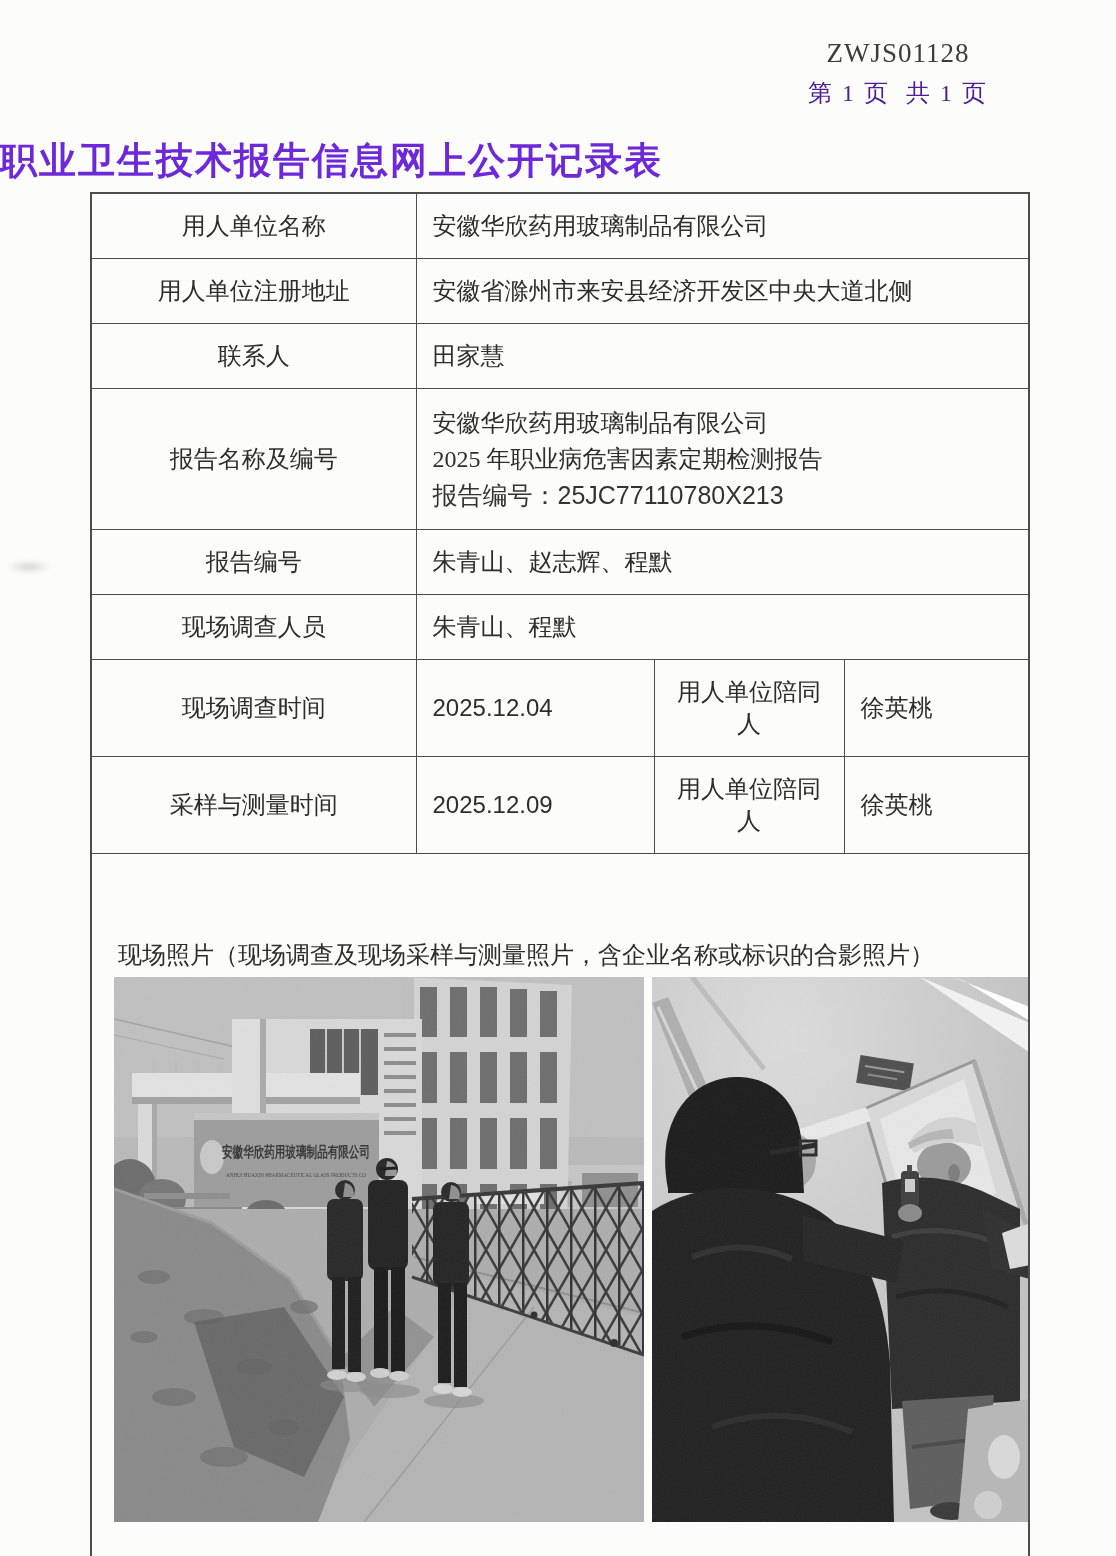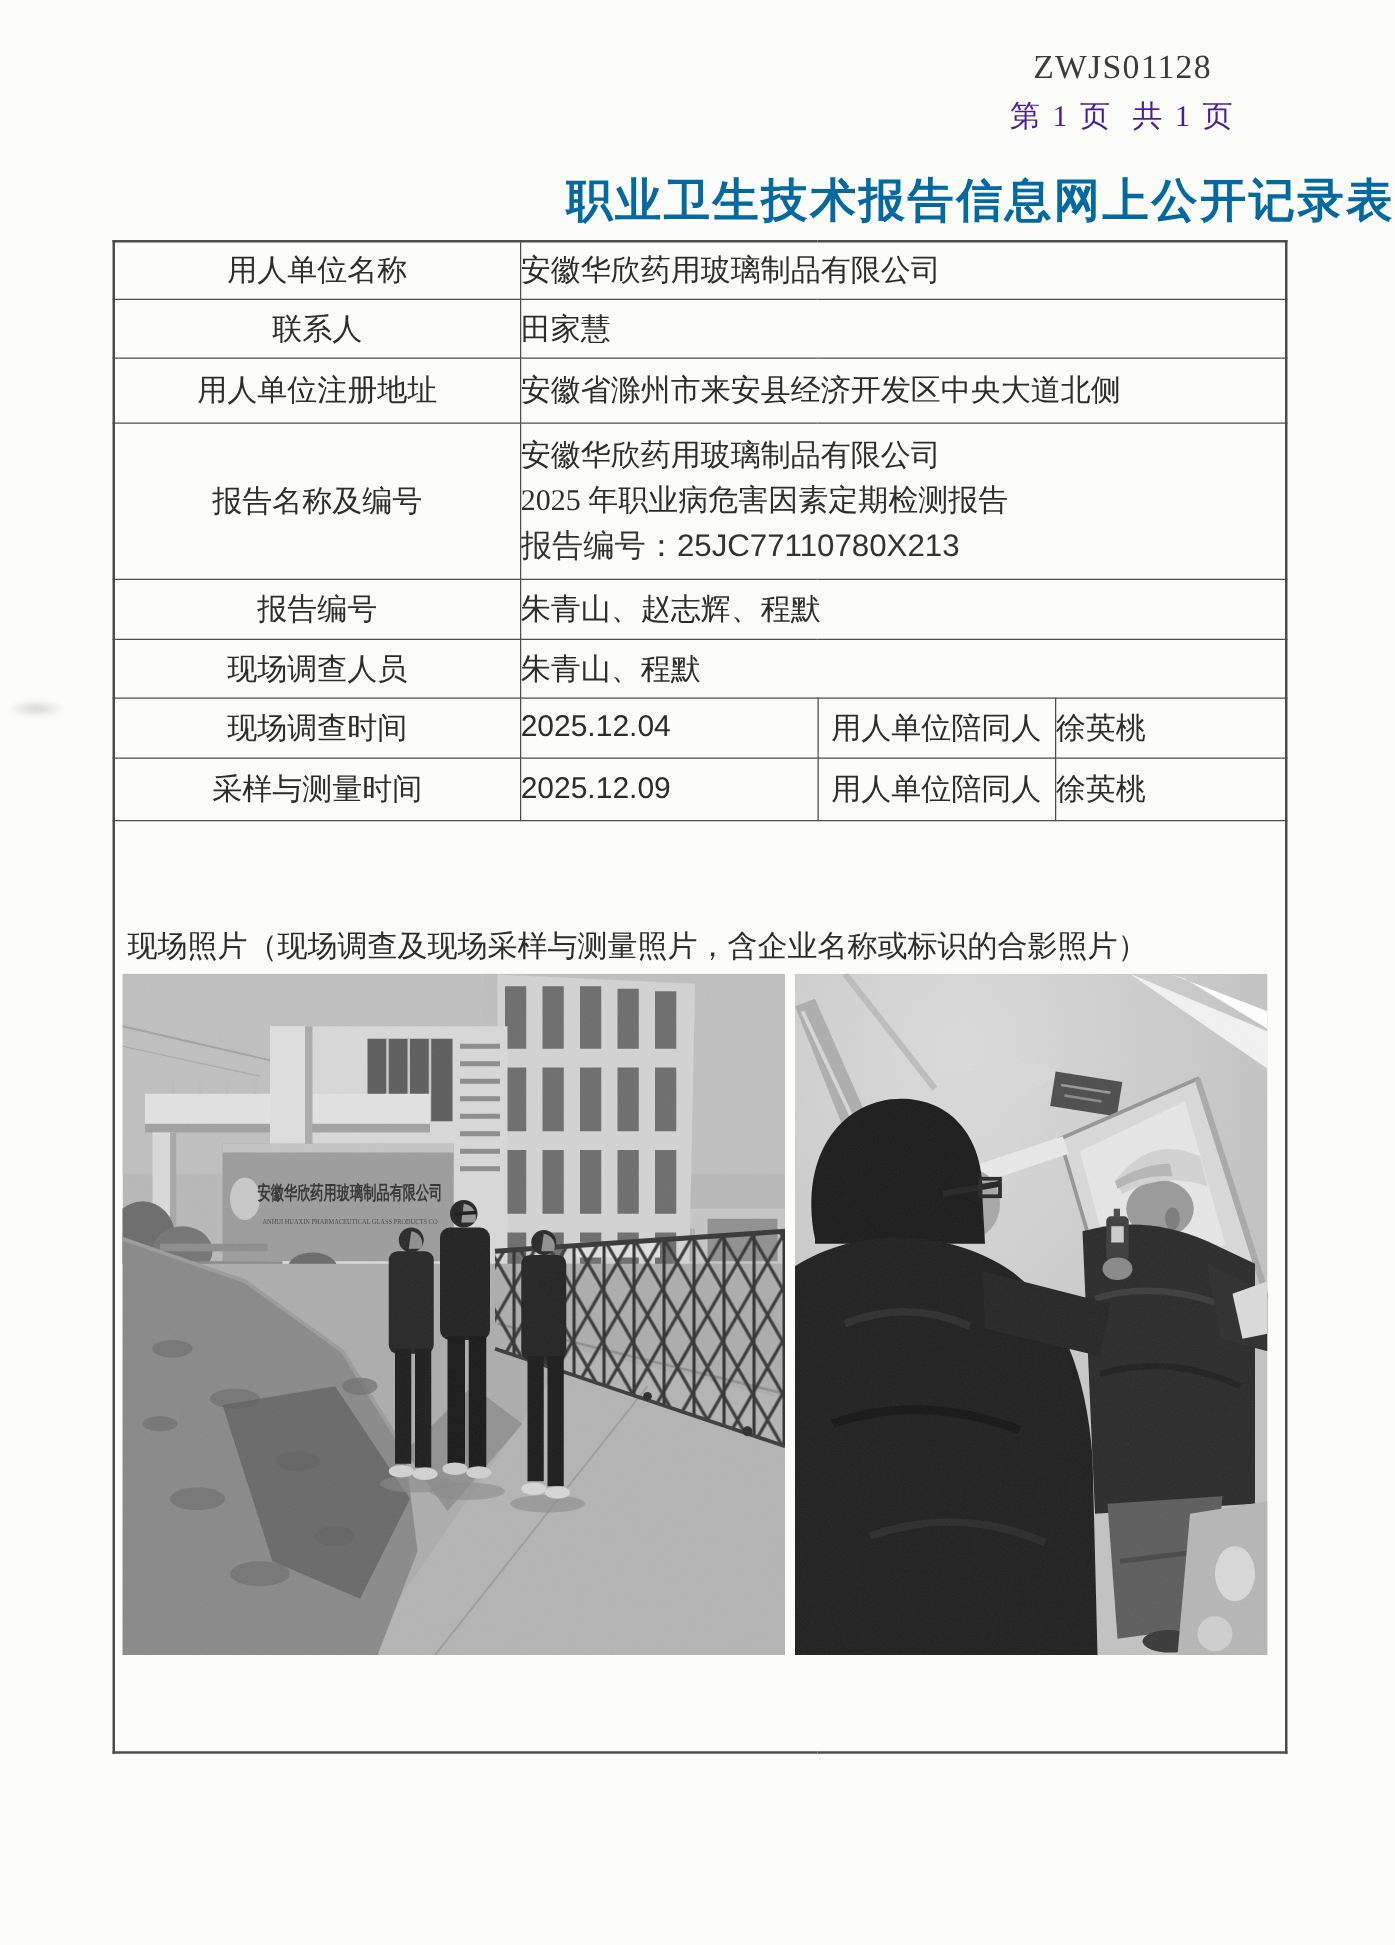--- a/index.html
+++ b/index.html
@@ -6,29 +6,29 @@
   .page{
     position:relative;width:1116px;height:1556px;margin:0 auto;
     background:#fcfcfa;overflow:hidden;
     font-family:"Liberation Serif","DejaVu Serif",serif;color:#2e2e2e;
   }
   .doc-header{position:absolute;top:38px;right:128px;text-align:center;}
   .doc-code{font-size:27px;letter-spacing:1px;color:#3c3c3c;}
   .page-info{font-size:24px;margin-top:8px;letter-spacing:2px;color:#4c1d95;white-space:pre;}
   .doc-title{
     position:absolute;top:136px;left:0;width:100%;margin:0;
-    text-align:right;font-size:37px;font-weight:bold;letter-spacing:2px;color:#0369a1;
+    text-align:left;font-size:37px;font-weight:bold;letter-spacing:2px;color:#6d28d9;
   }
   table.record{
     position:absolute;left:90px;top:192px;width:938px;
     border-collapse:collapse;table-layout:fixed;border:2px solid #4d4d4d;
   }
   table.record td{
     border:1px solid #4d4d4d;font-size:24px;color:#2d2d2d;
-    vertical-align:middle;padding:0;overflow:hidden;
+    vertical-align:middle;padding:16px;overflow:hidden;
   }
   td.lab{text-align:center;}
   td.val{text-align:left;padding-left:14px;}
   .num{font-family:"Liberation Sans","DejaVu Sans",sans-serif;font-size:25px;color:#333;}
   .multiline{padding:8px 0 8px 14px;}
   .multiline div{line-height:36px;}
   td.photo-cell{vertical-align:top;}
   .caption{font-size:24px;padding:8px 6px 4px 10px;color:#2d2d2d;}
   .photos{display:flex;gap:8px;padding:2px 0 0 6px;align-items:flex-start;}
   .photoL{width:530px;height:545px;}
@@ -59,27 +59,27 @@
       <col style="width:325px">
         <col style="width:238px">
         <col style="width:190px">
         <col style="width:185px">
     </colgroup>
     <tbody>
       <tr style="height:46px">
         <td class="lab">用人单位名称</td>
         <td class="val" colspan="3">安徽华欣药用玻璃制品有限公司</td>
       </tr>
+      <tr style="height:52px">
+        <td class="lab">用人单位注册地址</td>
+        <td class="val" colspan="3">安徽省滁州市来安县经济开发区中央大道北侧</td>
+      </tr>
       <tr style="height:47px">
         <td class="lab">联系人</td>
         <td class="val" colspan="3">田家慧</td>
-      </tr>
-      <tr style="height:52px">
-        <td class="lab">用人单位注册地址</td>
-        <td class="val" colspan="3">安徽省滁州市来安县经济开发区中央大道北侧</td>
       </tr>
       <tr style="height:125px">
         <td class="lab">报告名称及编号</td>
         <td class="val multiline" colspan="3">
           <div>安徽华欣药用玻璃制品有限公司</div>
           <div>2025 年职业病危害因素定期检测报告</div>
           <div class="num">报告编号：25JC77110780X213</div>
         </td>
       </tr>
       <tr style="height:48px">

